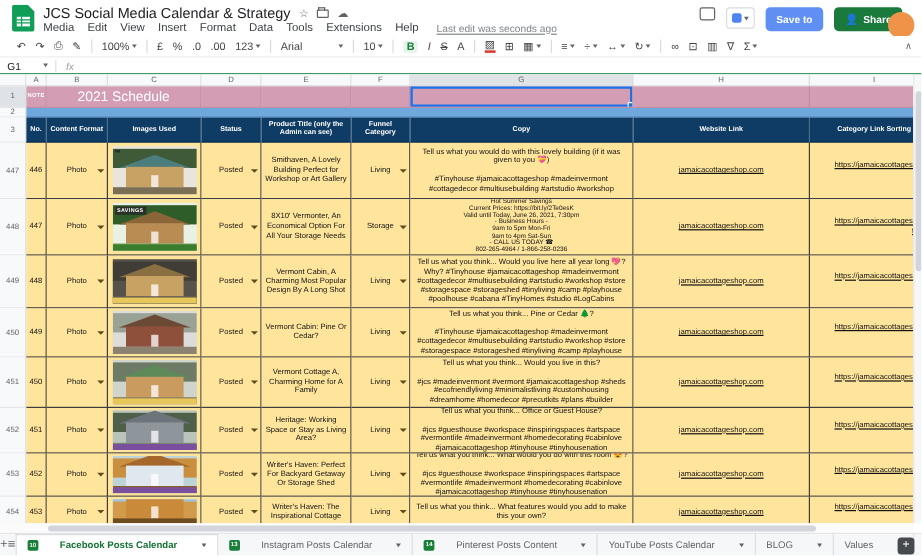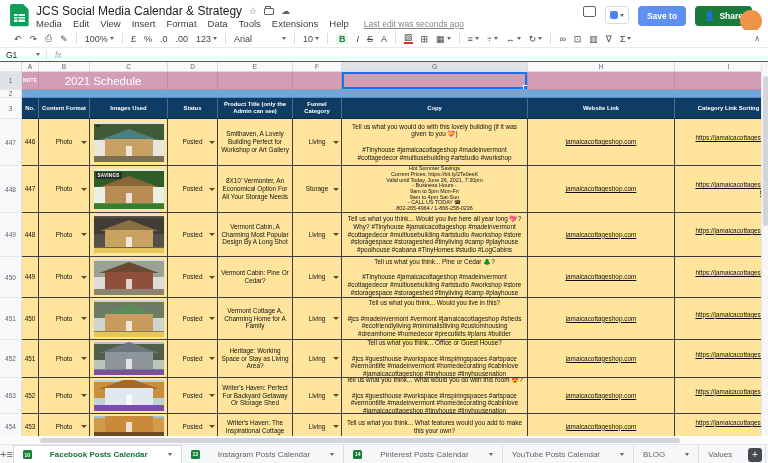--- a/index.html
+++ b/index.html
@@ -567,21 +567,21 @@
       <span>Facebook Posts Calendar</span>
         <span class="tcar"></span>
     </span>
     <span class="tab">
       <span class="cal-badge">13</span>
       <span>Instagram Posts Calendar</span>
         <span class="tcar"></span>
     </span>
     <span class="tab">
       <span class="cal-badge">14</span>
-      <span>Pinterest Posts Calendar</span>
+      <span>Pinterest Posts Content</span>
         <span class="tcar"></span>
     </span>
     <span class="tab">
       <span>YouTube Posts Calendar</span>
         <span class="tcar"></span>
     </span>
     <span class="tab">
       <span>BLOG</span>
         <span class="tcar"></span>
     </span>

